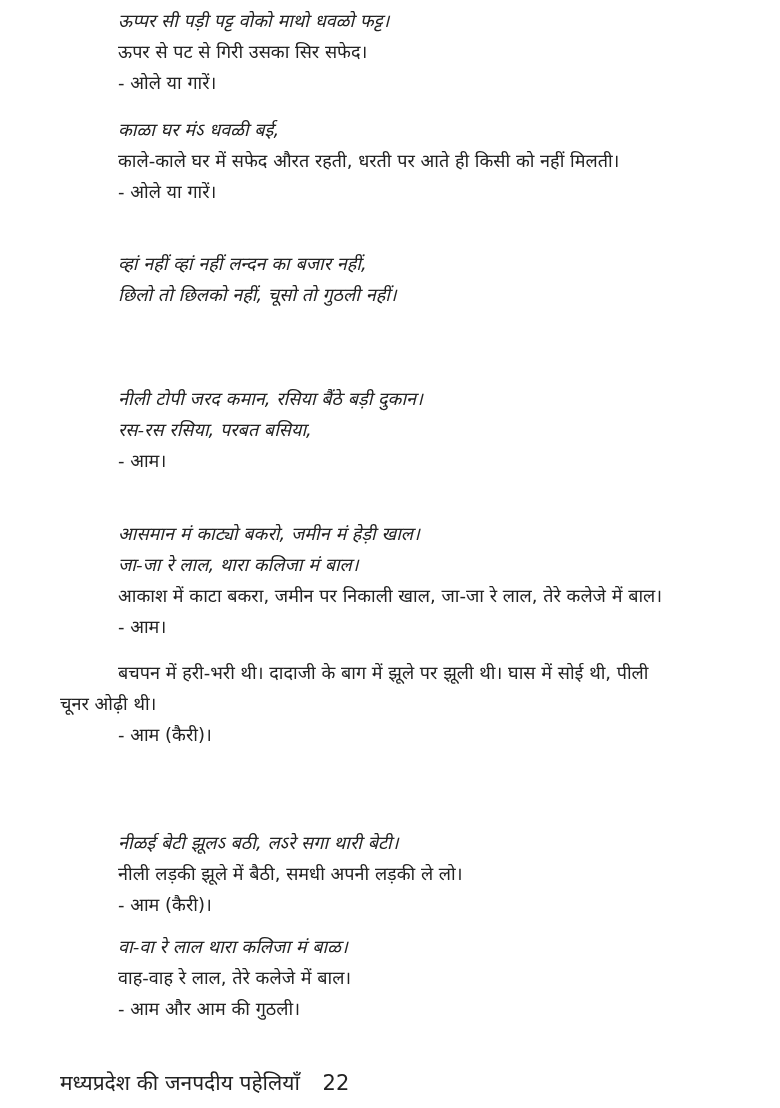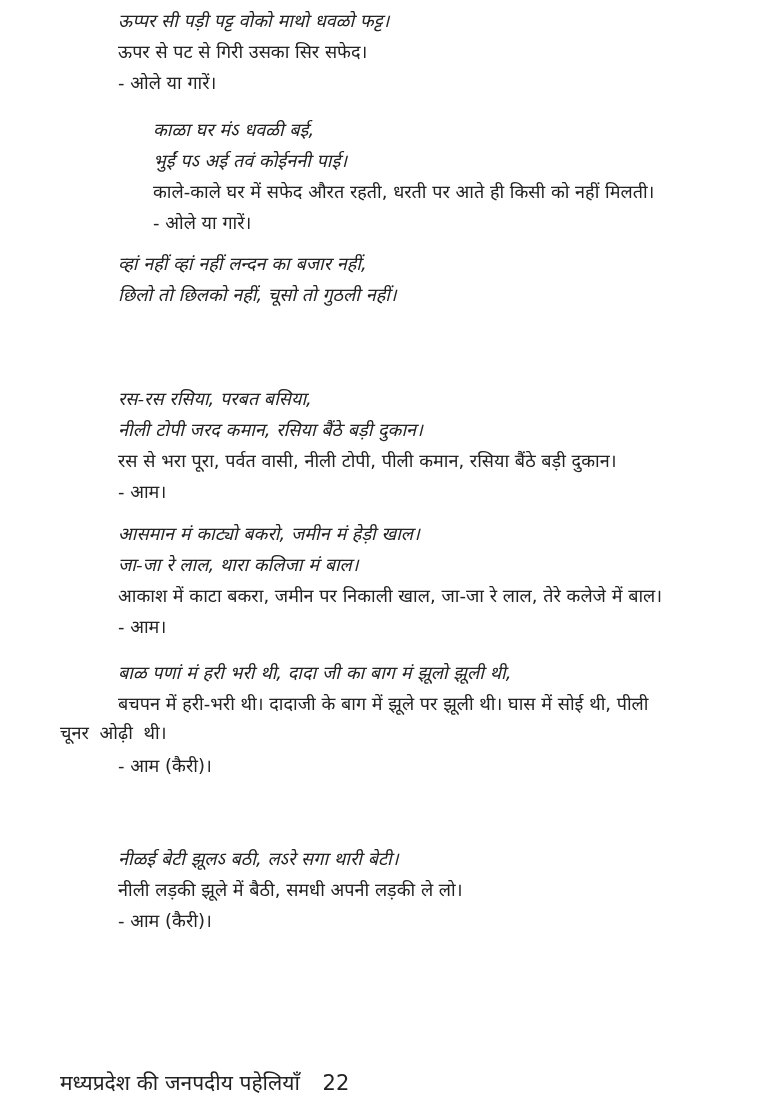--- a/index.html
+++ b/index.html
@@ -25,58 +25,60 @@
 <body>
 
 <div class="page">
 
   <div class="riddle" style="top:5px;">
     <div class="line folk">ऊप्पर सी पड़ी पट्ट वोको माथो धवळो फट्ट।</div>
     <div class="line">ऊपर से पट से गिरी उसका सिर सफेद।</div>
     <div class="line">- ओले या गारें।</div>
   </div>
 
-  <div class="riddle" style="top:114px;margin-left:35px;">
+  <div class="riddle" style="top:114px;">
     <div class="line folk">काळा घर मंऽ धवळी बई,</div>
-    <div class="line folk">भुईं पऽ अई तवं कोईननी पाई।</div>
     <div class="line">काले-काले घर में सफेद औरत रहती, धरती पर आते ही किसी को नहीं मिलती।</div>
     <div class="line">- ओले या गारें।</div>
   </div>
 
   <div class="riddle" style="top:248px;">
     <div class="line folk">व्हां नहीं व्हां नहीं लन्दन का बजार नहीं,</div>
     <div class="line folk">छिलो तो छिलको नहीं, चूसो तो गुठली नहीं।</div>
   </div>
 
   <div class="riddle" style="top:383px;">
+    <div class="line folk">नीली टोपी जरद कमान, रसिया बैंठे बड़ी दुकान।</div>
     <div class="line folk">रस-रस रसिया, परबत बसिया,</div>
-    <div class="line folk">नीली टोपी जरद कमान, रसिया बैंठे बड़ी दुकान।</div>
-    <div class="line">रस से भरा पूरा, पर्वत वासी, नीली टोपी, पीली कमान, रसिया बैंठे बड़ी दुकान।</div>
     <div class="line">- आम।</div>
   </div>
 
   <div class="riddle" style="top:518px;">
     <div class="line folk">आसमान मं काट्यो बकरो, जमीन मं हेड़ी खाल।</div>
     <div class="line folk">जा-जा रे लाल, थारा कलिजा मं बाल।</div>
     <div class="line">आकाश में काटा बकरा, जमीन पर निकाली खाल, जा-जा रे लाल, तेरे कलेजे में बाल।</div>
     <div class="line">- आम।</div>
   </div>
 
   <div class="riddle" style="top:657px;">
-    <div class="line folk">बाळ पणां मं हरी भरी थी, दादा जी का बाग मं झूलो झूली थी,</div>
     <div class="line">बचपन में हरी-भरी थी। दादाजी के बाग में झूले पर झूली थी। घास में सोई थी, पीली</div>
-    <div class="line" style="margin-left:-58px;font-family:Liberation Mono, monospace;">चूनर ओढ़ी थी।</div>
+    <div class="line" style="margin-left:-58px;">चूनर ओढ़ी थी।</div>
     <div class="line">- आम (कैरी)।</div>
   </div>
 
-  <div class="riddle" style="top:827px;margin-top:16px;">
+  <div class="riddle" style="top:827px;">
     <div class="line folk">नीळई बेटी झूलऽ बठी, लऽरे सगा थारी बेटी।</div>
     <div class="line">नीली लड़की झूले में बैठी, समधी अपनी लड़की ले लो।</div>
     <div class="line">- आम (कैरी)।</div>
   </div>
 
+  <div class="riddle" style="top:931px;">
+    <div class="line folk">वा-वा रे लाल थारा कलिजा मं बाळ।</div>
+    <div class="line">वाह-वाह रे लाल, तेरे कलेजे में बाल।</div>
+    <div class="line">- आम और आम की गुठली।</div>
+  </div>
 
   <div class="footer">
     <span>मध्यप्रदेश की जनपदीय पहेलियाँ</span>
     <span class="page-no">22</span>
   </div>
 
 </div>
 
 </body></html>

